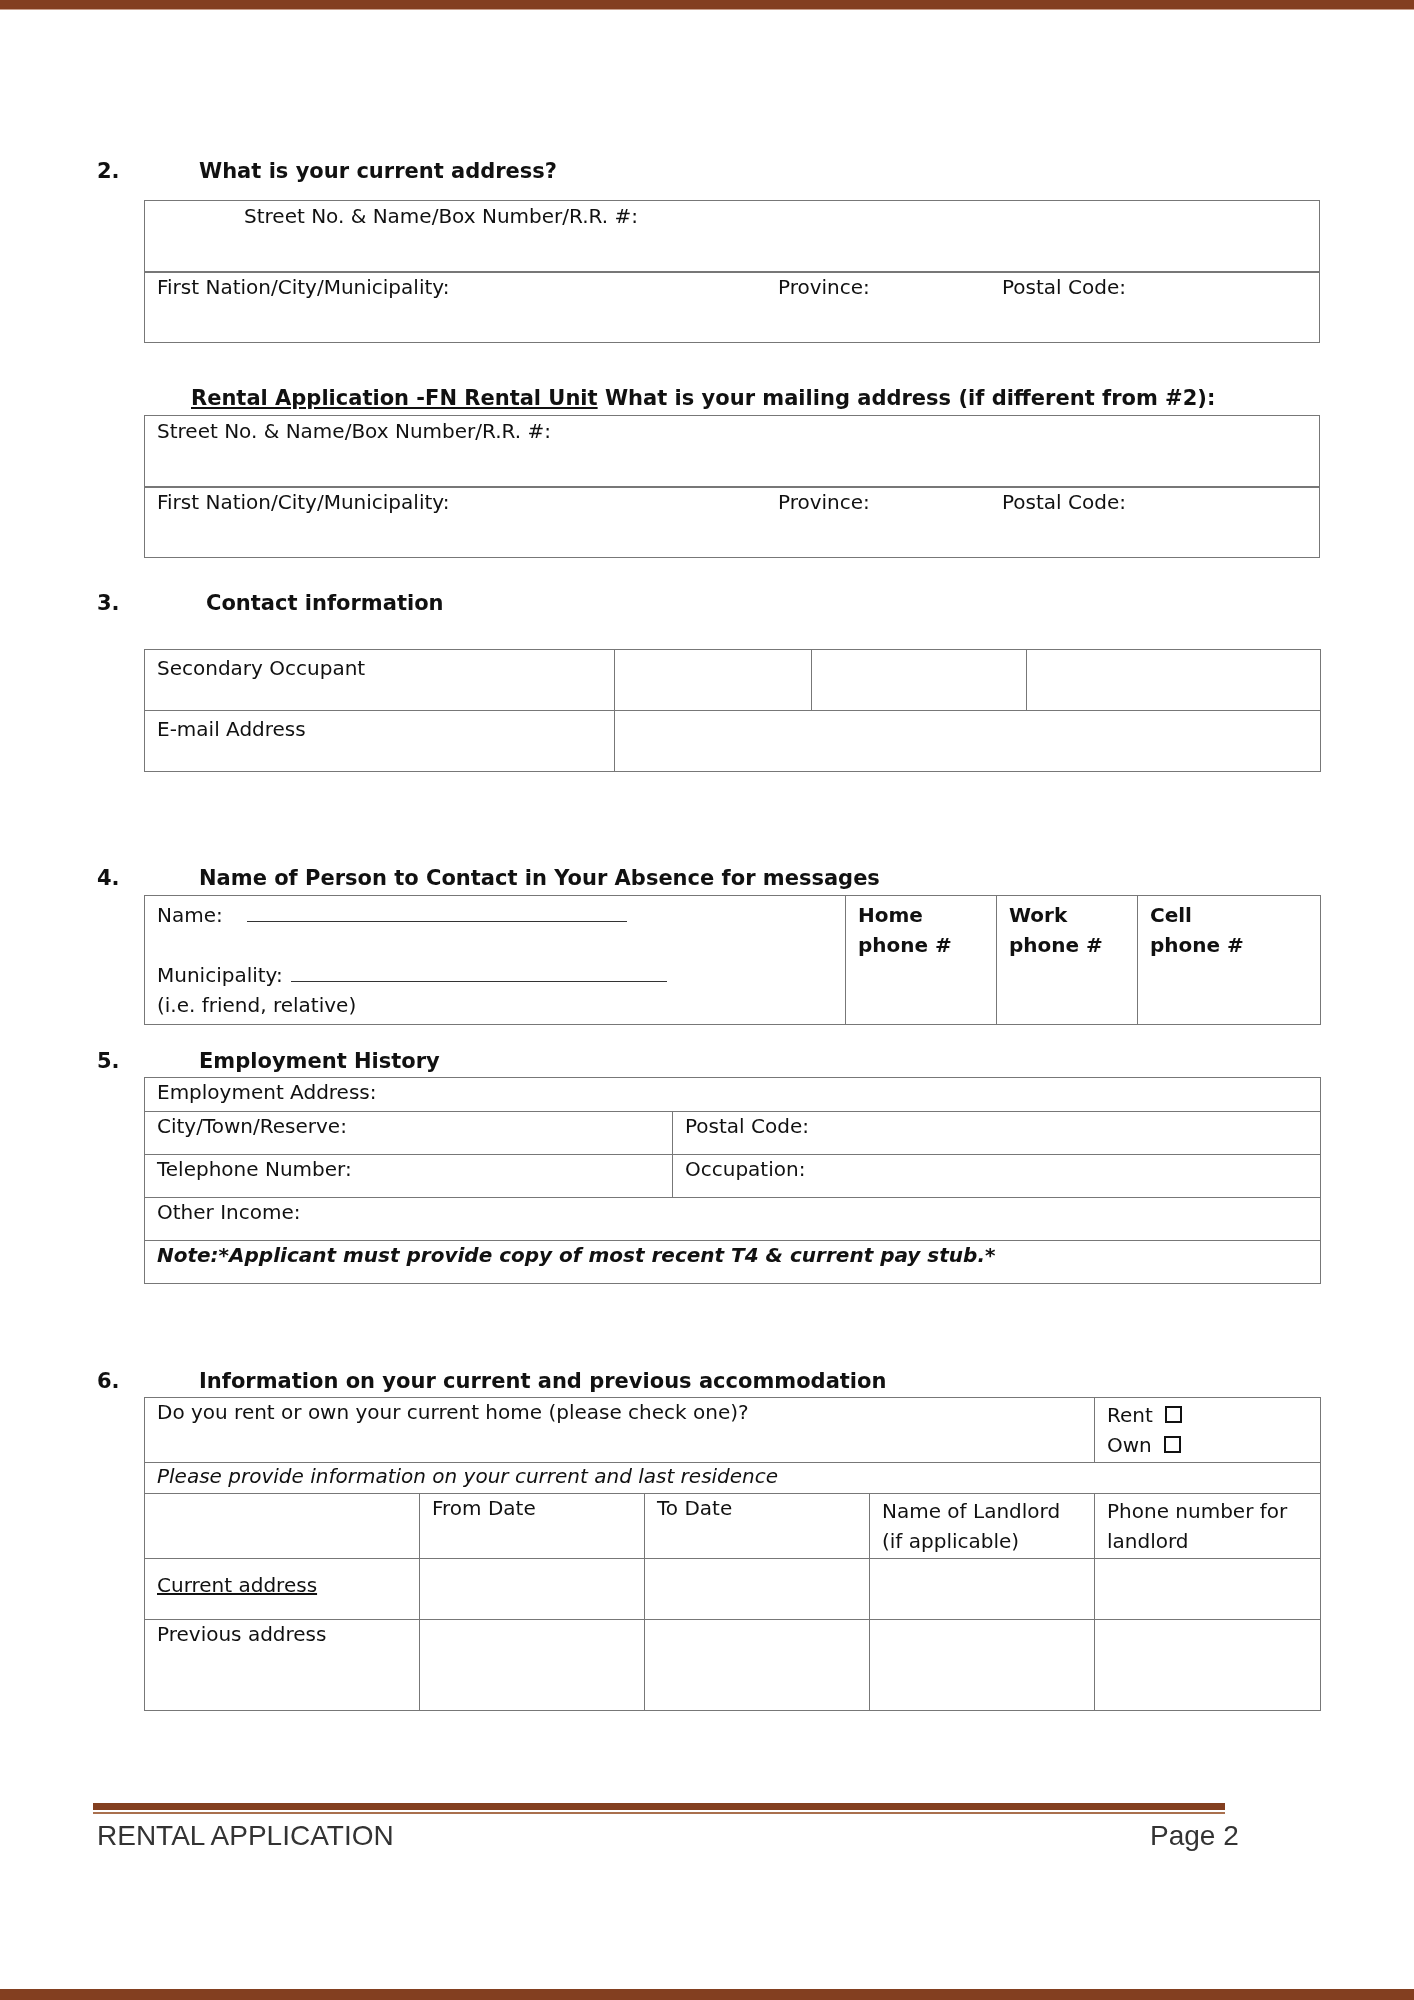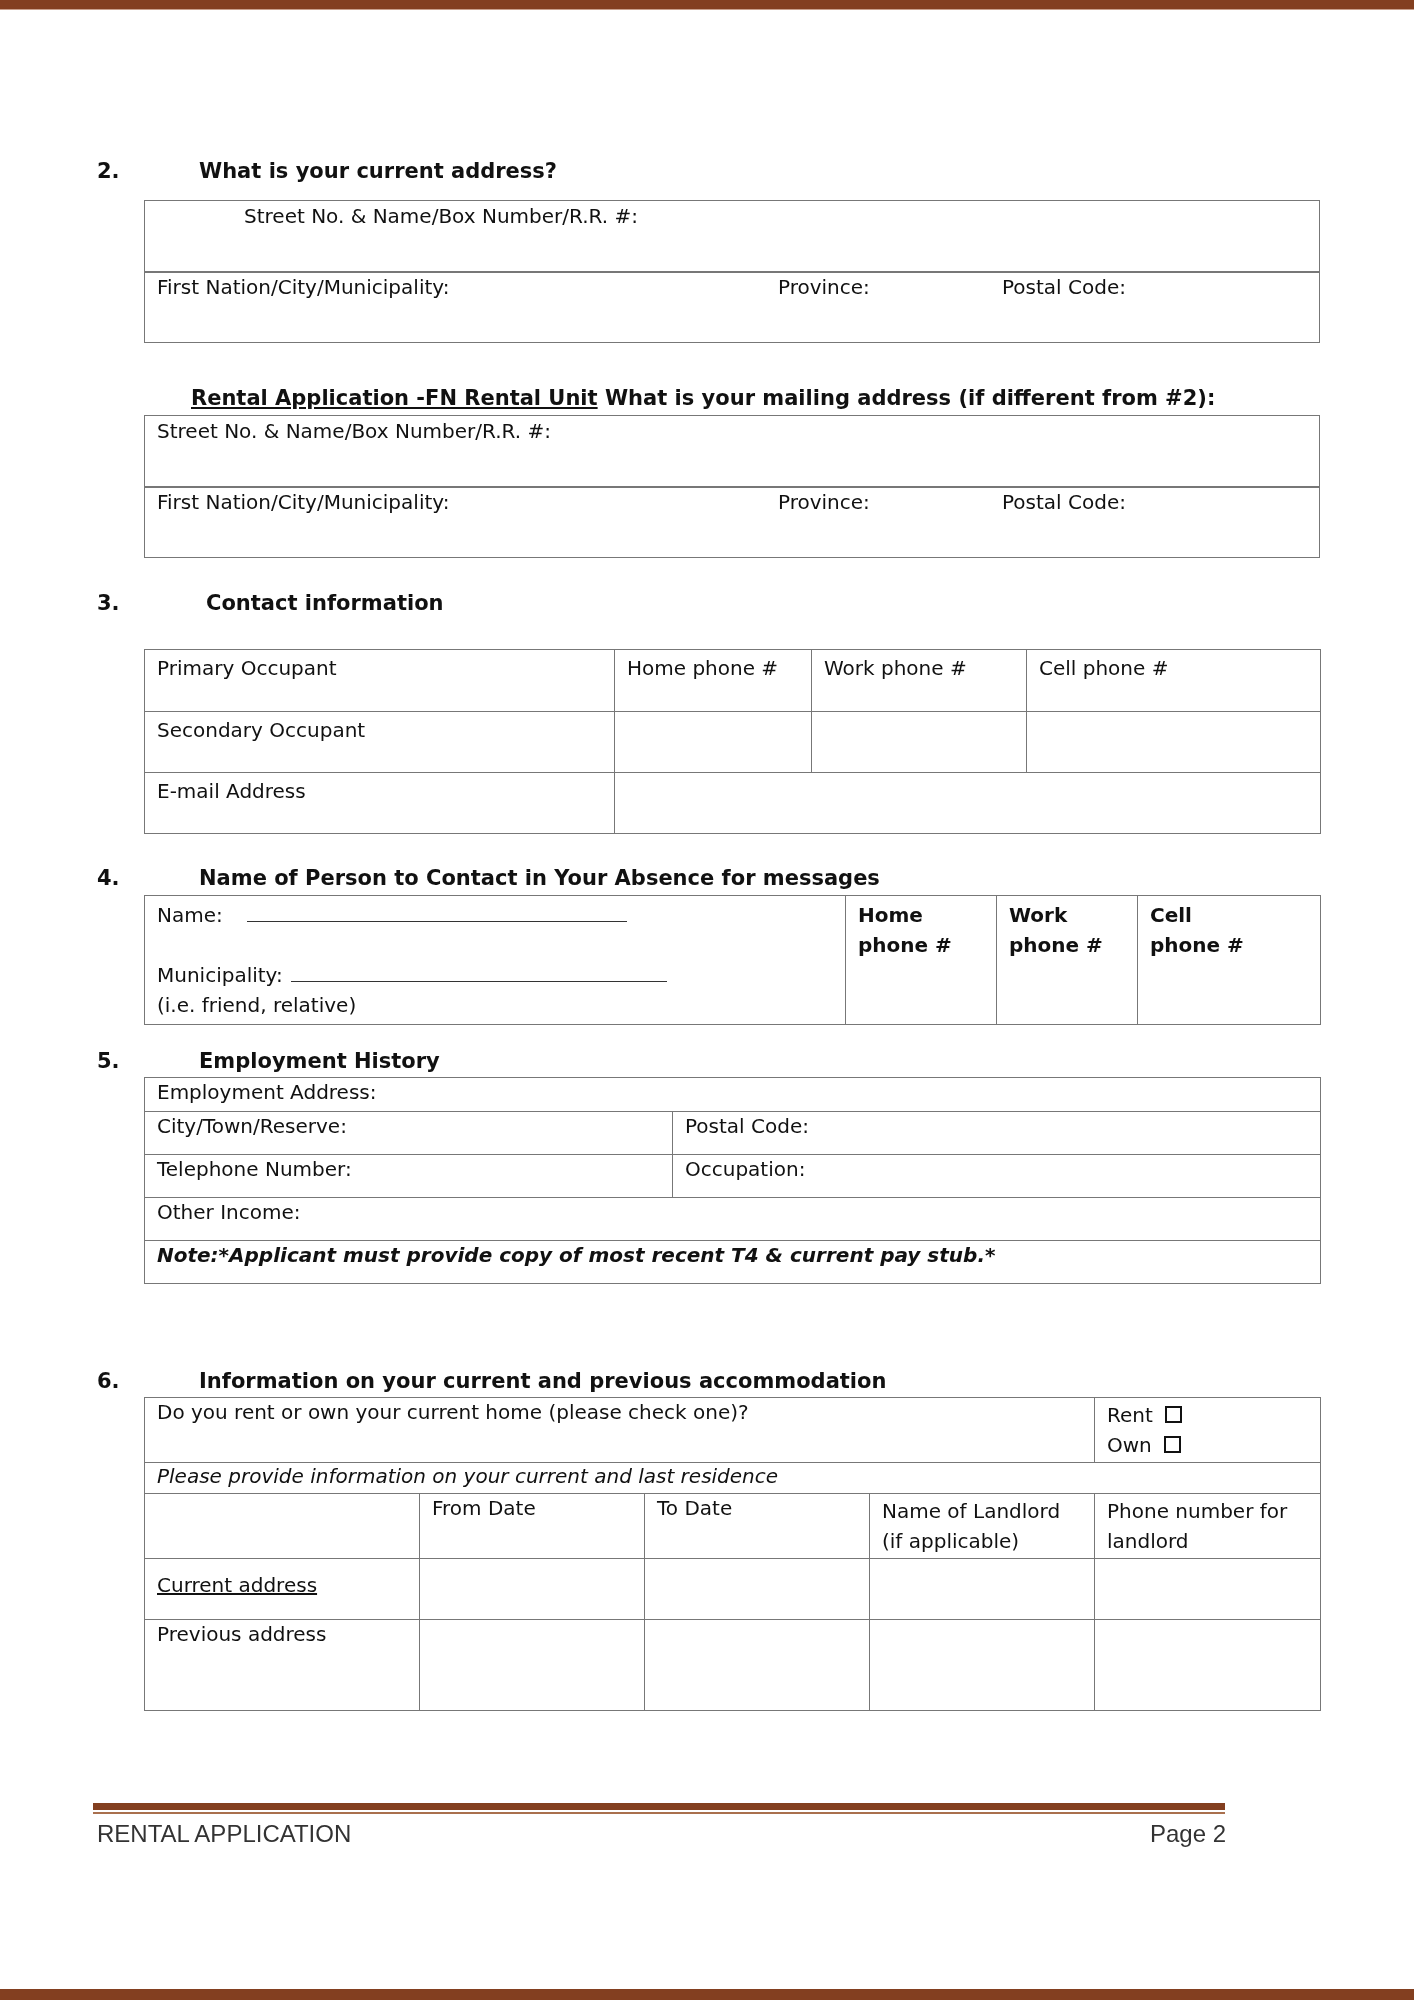--- a/index.html
+++ b/index.html
@@ -15,21 +15,21 @@
   .lbl { font-size: 20px; white-space: nowrap; }
   .lbl-b { font-size: 20px; font-weight: bold; line-height: 30px; }
   .box { position: absolute; border: 1.5px solid #777; box-sizing: border-box; }
   table.grid { position: absolute; border-collapse: collapse; table-layout: fixed; }
   table.grid td { border: 1.5px solid #777; vertical-align: top; padding: 6px 12px; font-size: 20px; box-sizing: border-box; }
   .hline { position: absolute; height: 1.5px; background: #777; }
   .underline-field { display: inline-block; border-bottom: 1.5px solid #333; height: 18px; vertical-align: baseline; }
   .chk { display: inline-block; width: 13px; height: 13px; border: 2px solid #111; margin-left: 12px; vertical-align: -1px; }
   .footer-rule-thick { position: absolute; left: 93px; top: 1803px; width: 1132px; height: 7px; background: #833f20; }
   .footer-rule-thin { position: absolute; left: 93px; top: 1812px; width: 1132px; height: 2px; background: #a9704e; }
-  .footer-text { position: absolute; top: 1820px; font-family: "Liberation Sans", sans-serif; font-size: 24px; color: #333; }
+  .footer-text { position: absolute; top: 1820px; font-family: "Liberation Sans", sans-serif; font-size: 28px; color: #333; }
   .ital { font-style: italic; }
   .bold-ital { font-style: italic; font-weight: bold; }
 </style>
 </head>
 <body>
 
 <div class="bar-top"></div>
 
 <div class="abs num" style="left:97px; top:159px;">2.</div>
 <div class="abs heading" style="left:183px; top:159px;">What is your current address?</div>
@@ -51,26 +51,20 @@
 <div class="abs num" style="left:97px; top:591px;">3.</div>
 <div class="abs heading" style="left:190px; top:591px;">Contact information</div>
 <table class="grid" style="left:144px; top:649px; width:1176px;">
   <colgroup>
       <col style="width:470px">
       <col style="width:197px">
       <col style="width:215px">
       <col style="width:294px">
     </colgroup>
   <tbody>
-      <tr style="height:62px">
-    <td>Primary Occupant</td>
-    <td>Home phone #</td>
-    <td>Work phone #</td>
-    <td>Cell phone #</td>
-  </tr>
   <tr style="height:61px">
     <td>Secondary Occupant</td>
     <td></td>
     <td></td>
     <td></td>
   </tr>
   <tr style="height:61px">
     <td>E-mail Address</td>
     <td colspan="3"></td>
   </tr>

